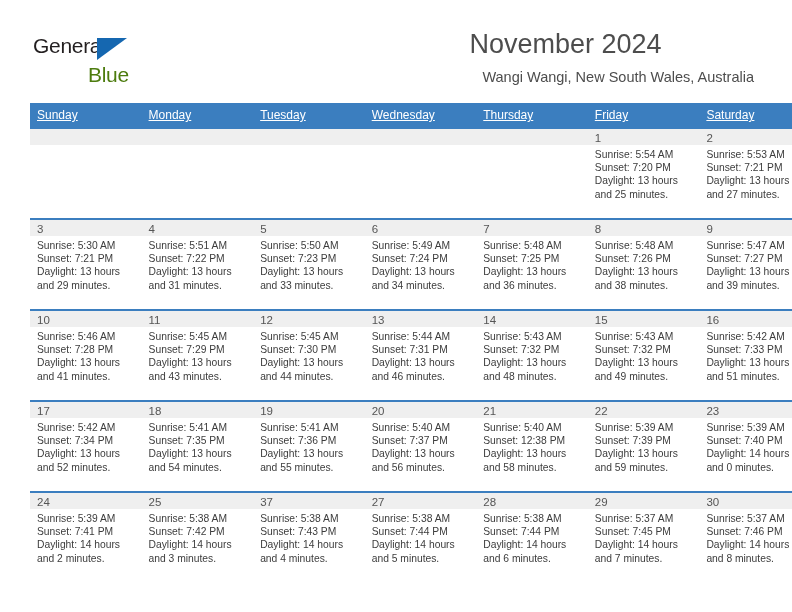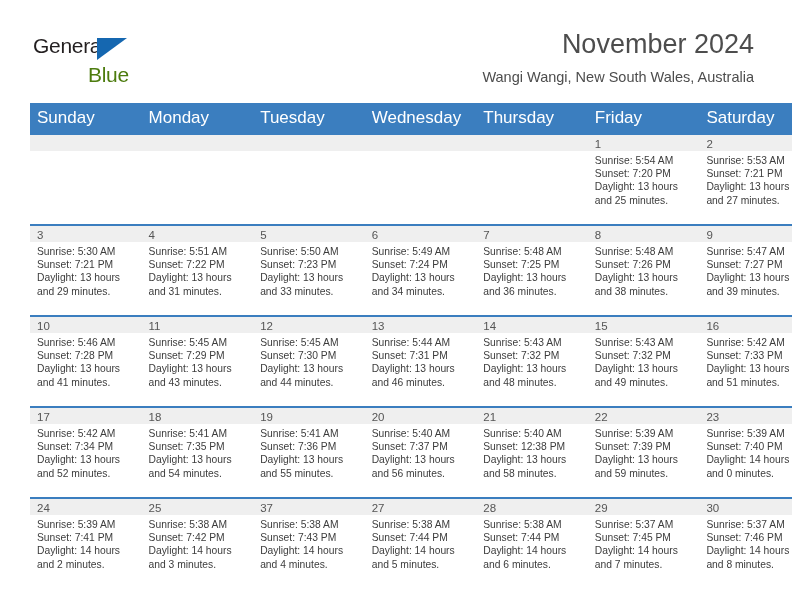--- a/index.html
+++ b/index.html
@@ -61,21 +61,21 @@
     width: 0;
     height: 0;
     border-left: 30px solid #1567b0;
     border-bottom: 22px solid transparent;
   }
 
   .title-block {
     position: absolute;
     right: 38px;
     top: 28px;
-    text-align: right;
+    text-align: left;
   }
   .month-title {
     font-size: 27px;
     color: #4d4d4d;
     font-weight: normal;
     line-height: 32px;
     white-space: nowrap;
   }
   .location {
     margin-top: 8px;
@@ -94,27 +94,28 @@
     width: 732px;
   }
   table.cal {
     border-collapse: collapse;
     table-layout: fixed;
     width: 732px;
   }
   table.cal th {
     background: #3b7ebf;
     color: #ffffff;
-    font-size: 17px;
+    font-size: 12px;
     font-weight: normal;
     text-align: left;
     padding: 5px 0 5px 7px;
     height: 11px;
     width: 104.57px;
     border: none;
+    text-decoration: underline;
   }
   table.cal td {
     vertical-align: top;
     padding: 0;
     height: 89px;
     width: 104.57px;
     border-top: 2px solid #3b7ebf;
     background: #ffffff;
   }
   .daynum-band {

